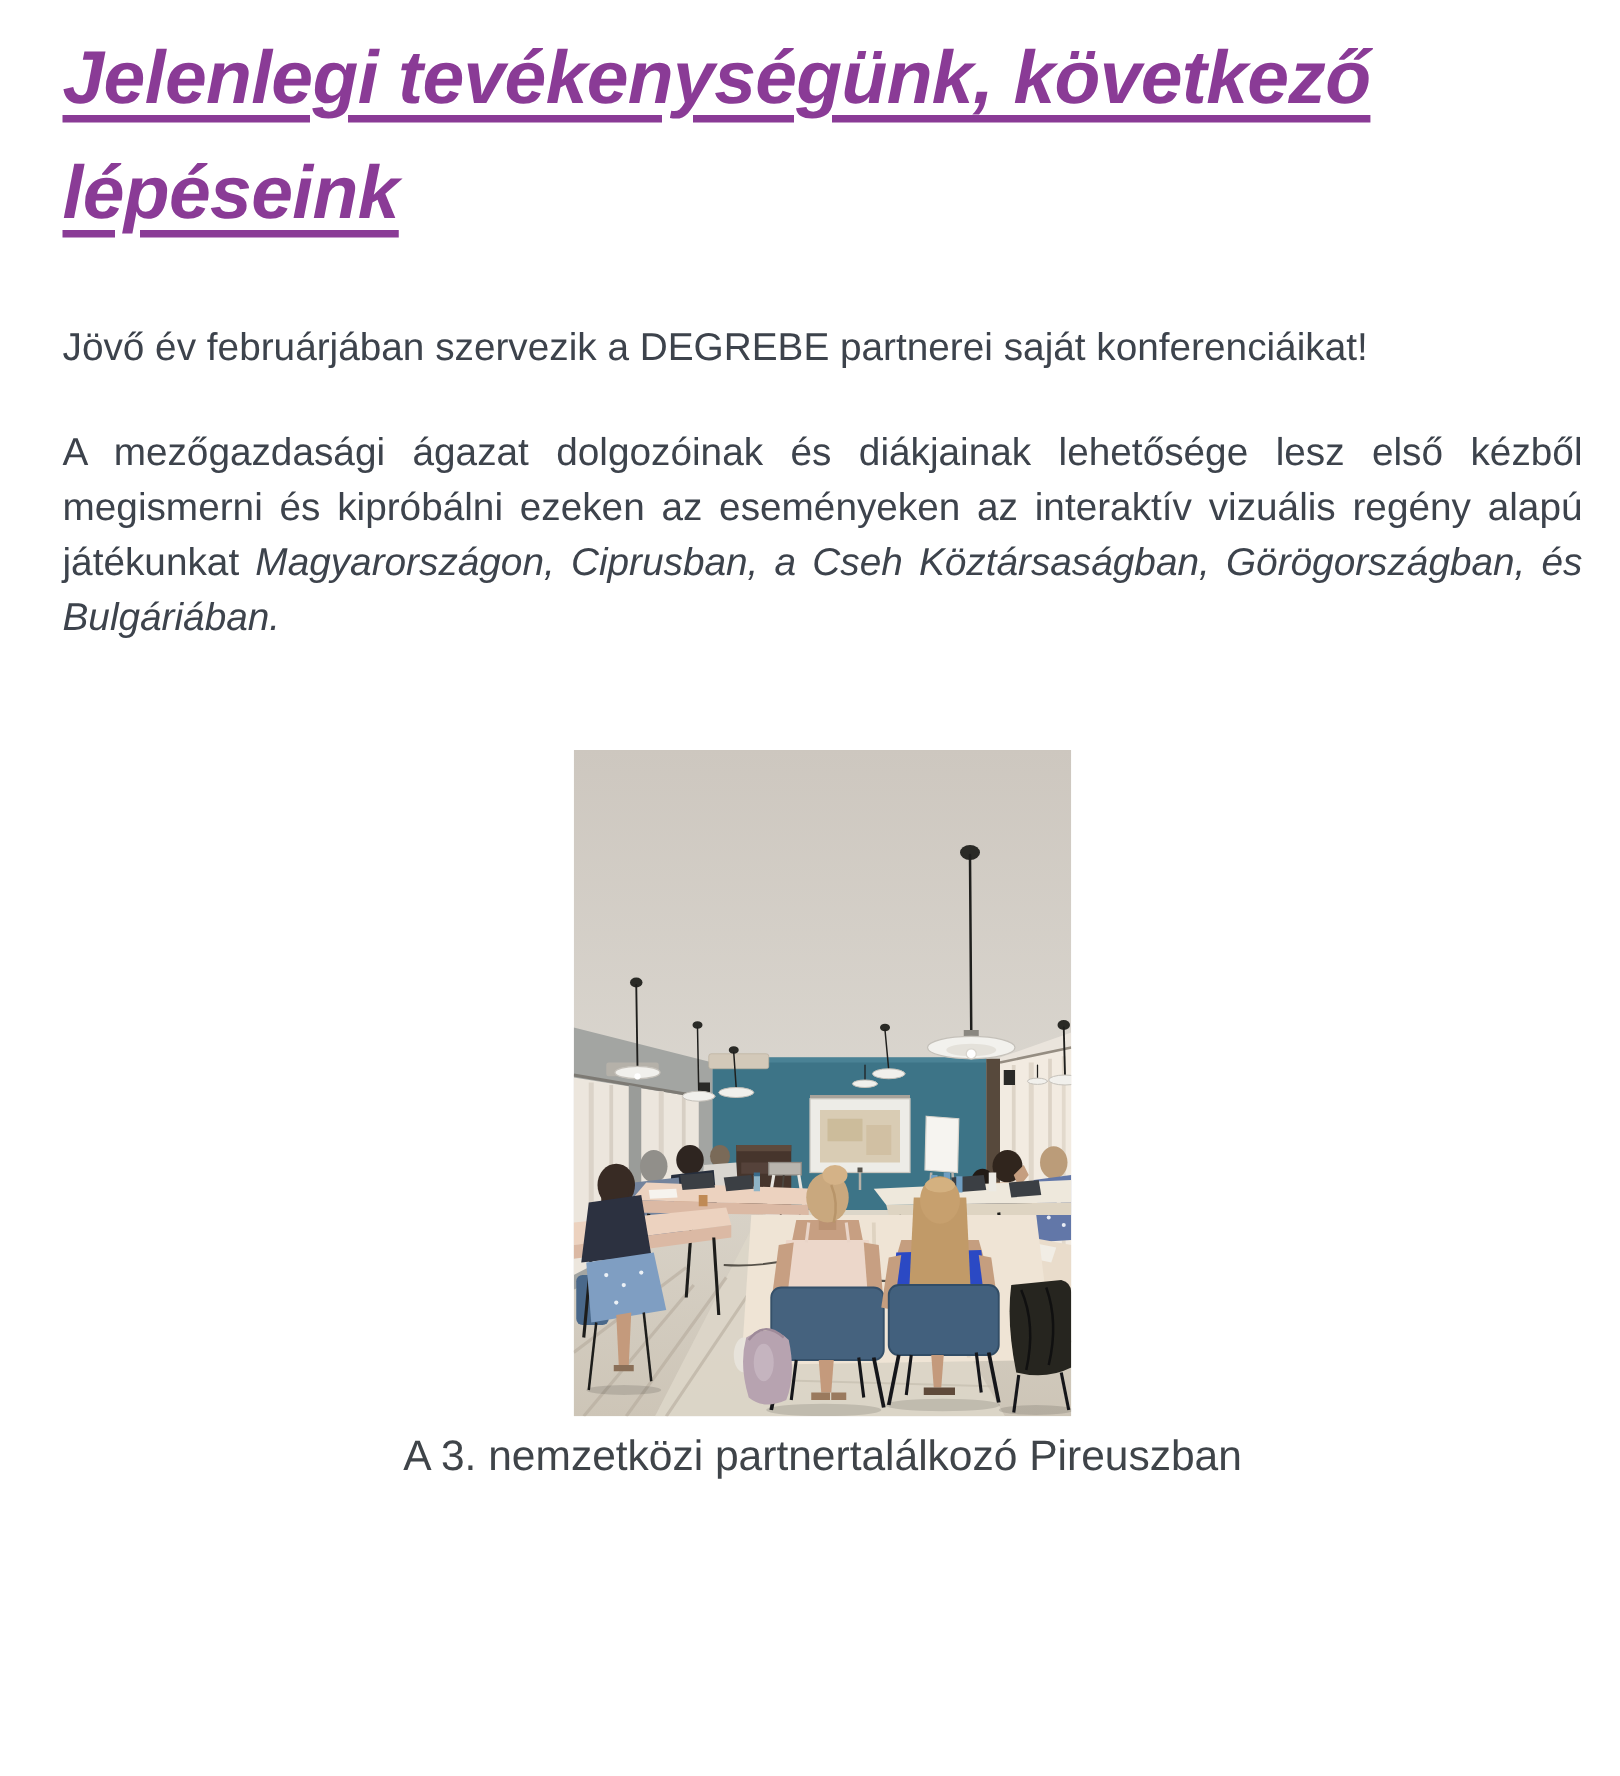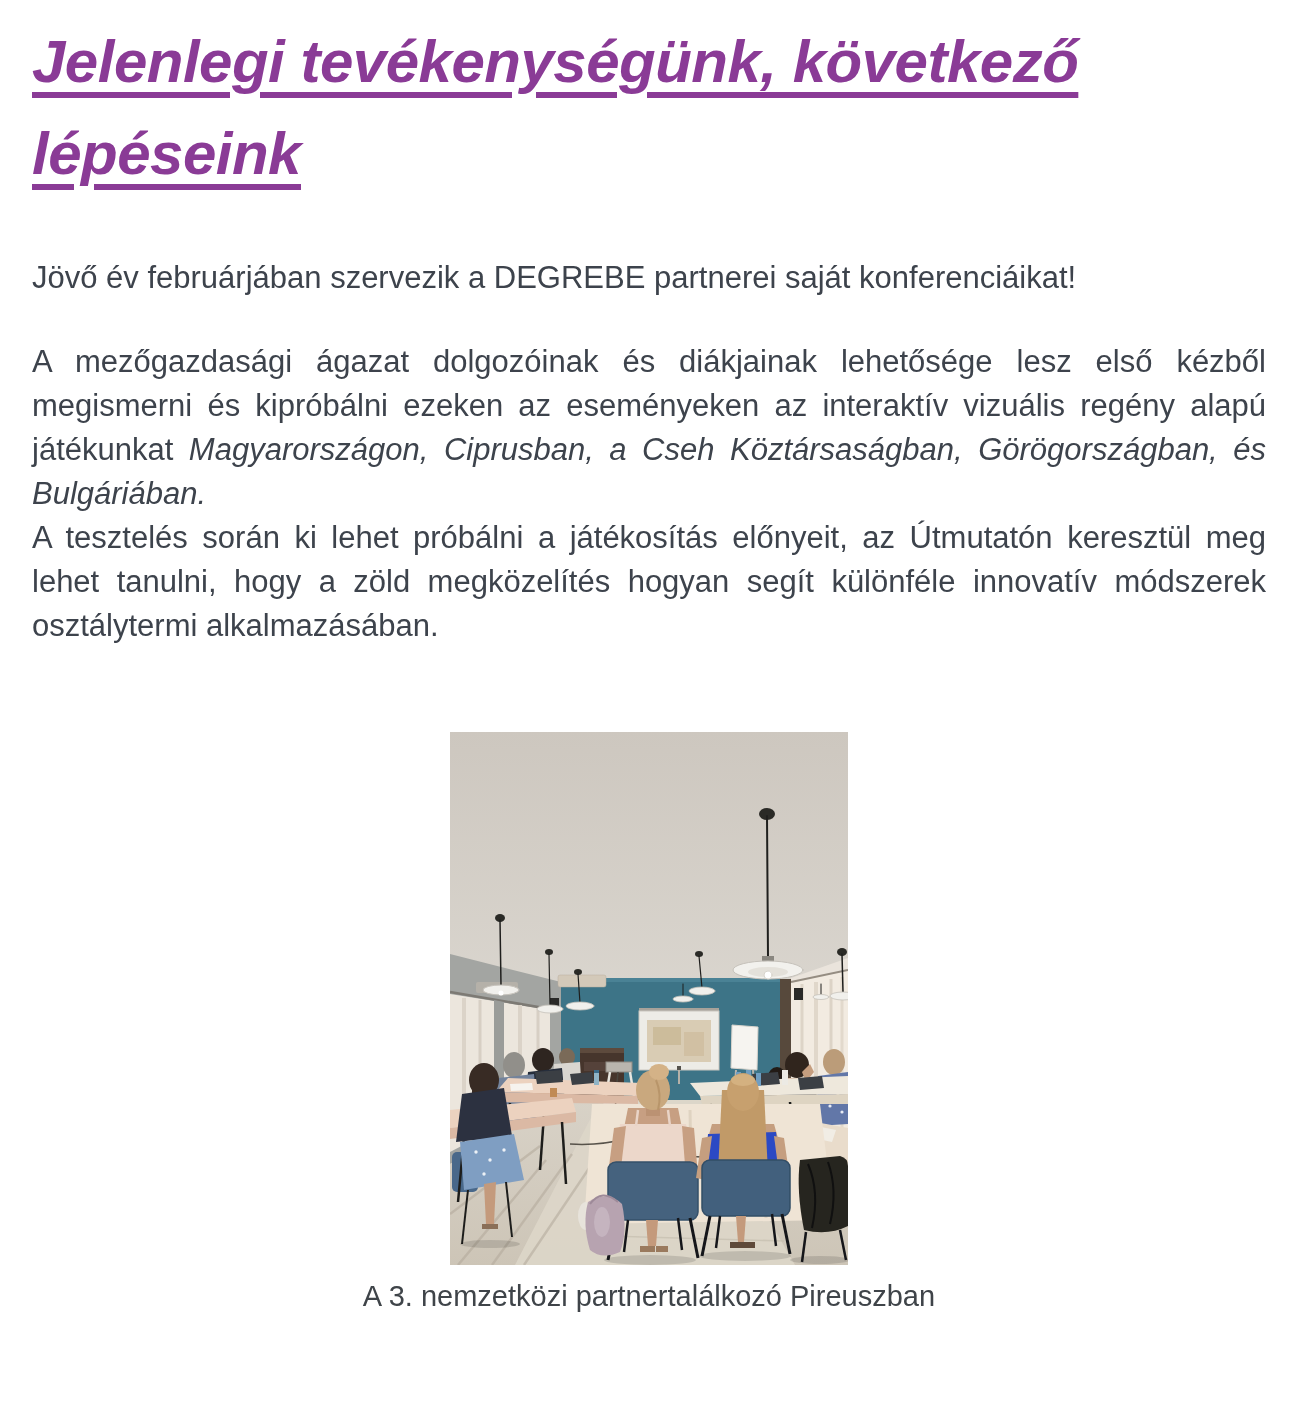--- a/index.html
+++ b/index.html
@@ -1,45 +1,44 @@
 <!DOCTYPE html>
 <html><head>
 <meta charset="utf-8">
 <style>
   html,body{margin:0;padding:0;background:#ffffff;}
   body{width:1296px;height:1421px;overflow:hidden;
        font-family:"Liberation Sans","DejaVu Sans",sans-serif;}
-  .content{padding:16px 30px 0 32px;}
+  .content{padding:16px 30px 0 50px;}
   h1{margin:0;color:#8a3b96;font-style:italic;font-weight:700;
      font-size:60px;line-height:92px;letter-spacing:-0.5px;}
   h1 a{color:inherit;text-decoration:underline;text-decoration-thickness:6px;
      text-underline-offset:10px;cursor:pointer;}
   p{margin:0;font-size:31px;line-height:44px;color:#3d434c;}
   .p-intro{margin-top:56px;}
   .p-body{margin-top:40px;text-align:justify;}
   .p-body2{margin-top:0;text-align:justify;}
   .p-closing{margin-top:30px;font-weight:700;font-style:italic;}
   .b{font-weight:400;}
   .i{font-style:italic;}
   figure{margin:84px 0 0 0;text-align:center;}
   .photo-frame{display:inline-block;width:398px;height:533px;line-height:0;}
-  figcaption{margin-top:7px;font-size:29px;line-height:40px;color:#3f4449;text-align:center;}
+  figcaption{margin-top:7px;font-size:34px;line-height:40px;color:#3f4449;text-align:center;}
 </style>
 </head>
 <body>
 
 <div class="content">
 
   <h1><a>Jelenlegi tevékenységünk, következő lépéseink</a></h1>
 
   <p class="p-intro"><span>Jövő év februárjában szervezik a DEGREBE partnerei saját </span><span class="b">konferenciáikat</span><span>!</span></p>
 
   <p class="p-body"><span>A mezőgazdasági ágazat dolgozóinak és diákjainak lehetősége lesz első kézből megismerni és kipróbálni ezeken az eseményeken az interaktív vizuális regény alapú játékunkat </span><span class="i">Magyarországon, Ciprusban, a Cseh Köztársaságban, Görögországban, és Bulgáriában.</span></p>
 
-  <p class="p-body2">A tesztelés során ki lehet próbálni a játékosítás előnyeit, az Útmutatón keresztül meg lehet tanulni, hogy a zöld megközelítés hogyan segít különféle innovatív módszerek osztálytermi alkalmazásában.</p>
 
 
   <figure>
     <span class="photo-frame">
       <svg width="398" height="533" viewBox="0 0 398 533" xmlns="http://www.w3.org/2000/svg">
         <defs>
           <linearGradient id="ceil" x1="0" y1="0" x2="0" y2="1">
             <stop offset="0" stop-color="#cdc7bf"></stop>
             <stop offset="0.55" stop-color="#dbd7d0"></stop>
             <stop offset="1" stop-color="#d2ccc3"></stop>

